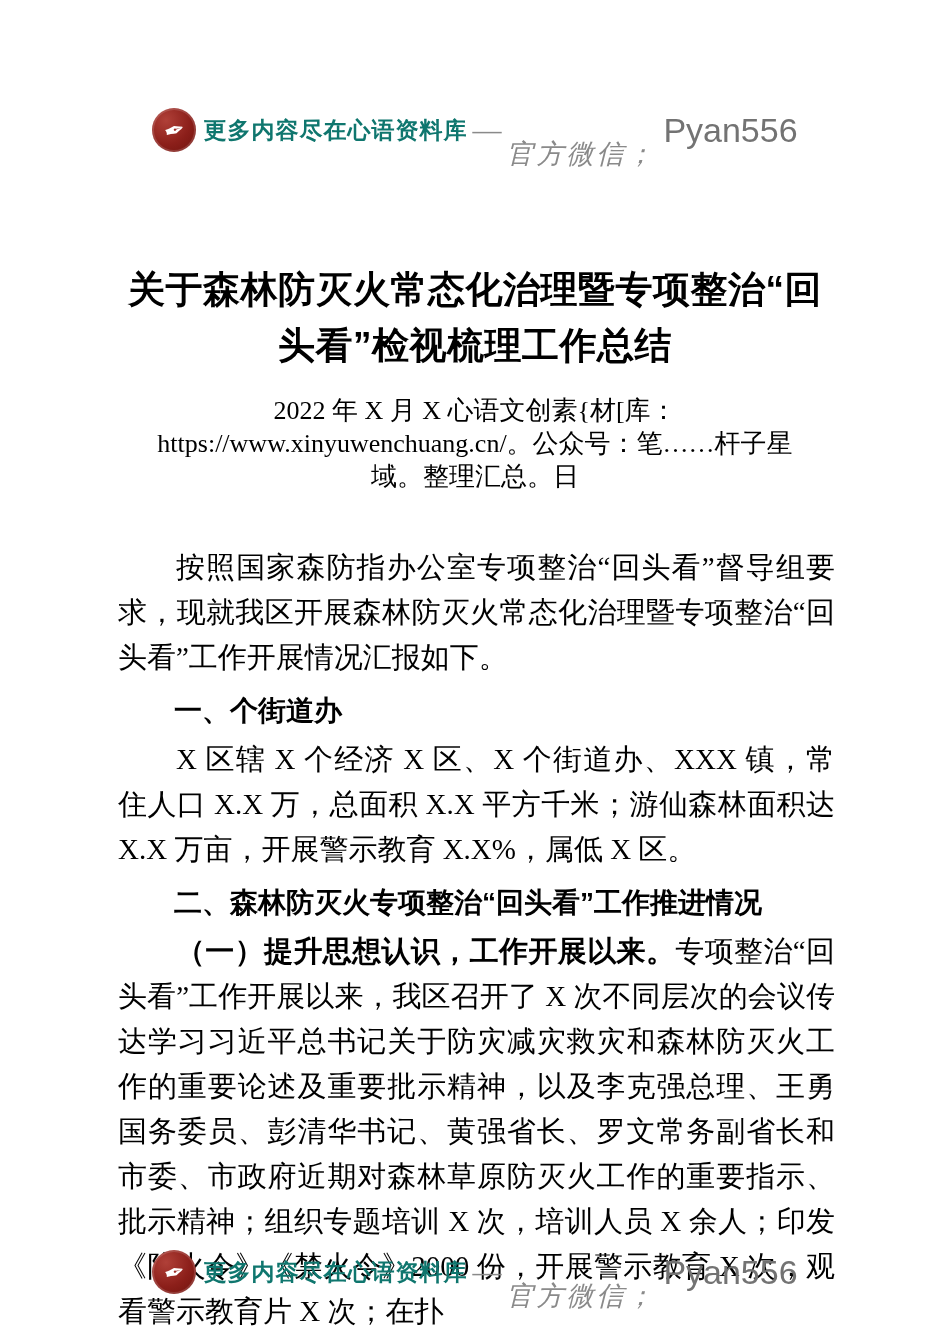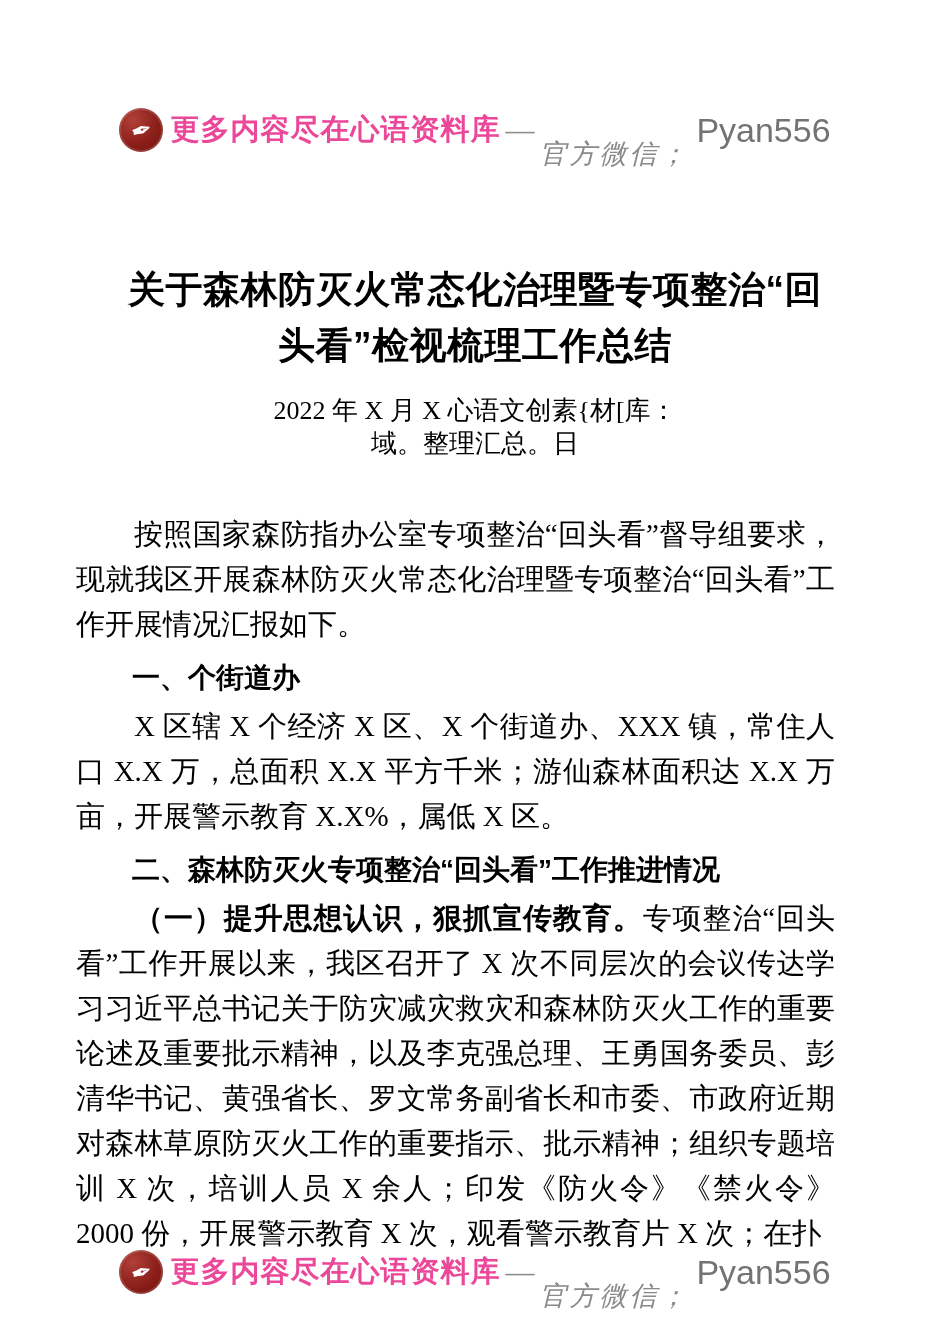--- a/index.html
+++ b/index.html
@@ -19,40 +19,40 @@
   .logo-badge{
     width:44px;height:44px;border-radius:50%;flex:0 0 auto;
     background:radial-gradient(circle at 32% 28%, #b04038 0%, #8c1f1a 55%, #6f120d 100%);
     display:flex;align-items:center;justify-content:center;
     box-shadow:inset 0 0 0 2px rgba(255,255,255,.15);
   }
   .logo-glyph{
     color:#ffffff;font-size:25px;line-height:1;transform:rotate(-18deg);
     font-family:"DejaVu Sans",sans-serif;
   }
-  .wm-brand{color:#ec4899;font-size:29px;letter-spacing:1px;font-weight:600;}
+  .wm-brand{color:#0f766e;font-size:23px;letter-spacing:1px;font-weight:600;}
   .wm-sep{color:#8a8a8a;font-size:29px;margin:0 -2px;}
   .wm-label{color:#8a8a8a;font-size:27px;font-style:italic;letter-spacing:3px;margin-top:48px;}
   .wm-id{color:#737373;font-size:34px;font-family:"Liberation Sans","DejaVu Sans",sans-serif;}
   
   .doc-title{
     margin:12px auto;padding-top:250px;width:726px;
     text-align:center;
     font-family:"Liberation Sans","DejaVu Sans",sans-serif;
     font-weight:700;font-size:37px;line-height:56px;
     letter-spacing:0.5px;
   }
   .subtitle{
     margin-top:20px;text-align:center;
     font-size:26px;line-height:33px;color:#000;
   }
   .subtitle div{white-space:nowrap;}
   
   .doc-body{
-    margin:52px 115px 0 76px;
+    margin:52px 115px 0 118px;
     font-size:29px;line-height:45px;
     text-align:justify;text-justify:inter-character;
   }
   .doc-body p{margin:0;text-indent:2em;}
   .section-heading{
     margin:8px 0 4px 0;text-indent:2em;
     font-family:"Liberation Sans","DejaVu Sans",sans-serif;
     font-weight:700;font-size:28px;line-height:45px;
     text-align:left;
   }
@@ -70,29 +70,30 @@
     <span class="wm-brand">更多内容尽在心语资料库</span>
     <span class="wm-sep">—</span>
     <span class="wm-label">官方微信；</span>
     <span class="wm-id">Pyan556</span>
   </div>
 
   <h1 class="doc-title">关于森林防灭火常态化治理暨专项整治“回头看”检视梳理工作总结</h1>
 
   <div class="subtitle">
     <div>2022 年 X 月 X 心语文创素{材[库：</div>
+    <div>https://www.xinyuwenchuang.cn/。公众号：笔……杆子星</div>
     <div>域。整理汇总。日</div>
   </div>
 
   <div class="doc-body">
     <p>按照国家森防指办公室专项整治“回头看”督导组要求，现就我区开展森林防灭火常态化治理暨专项整治“回头看”工作开展情况汇报如下。</p>
     <h2 class="section-heading">一、个街道办</h2>
     <p>X 区辖 X 个经济 X 区、X 个街道办、XXX 镇，常住人口 X.X 万，总面积 X.X 平方千米；游仙森林面积达 X.X 万亩，开展警示教育 X.X%，属低 X 区。</p>
     <h2 class="section-heading">二、森林防灭火专项整治“回头看”工作推进情况</h2>
-    <p><span class="lead">（一）提升思想认识，狠抓宣传教育。</span><span>专项整治“回头看”工作开展以来，我区召开了 X 次不同层次的会议传达学习习近平总书记关于防灾减灾救灾和森林防灭火工作的重要论述及重要批示精神，以及李克强总理、王勇国务委员、彭清华书记、黄强省长、罗文常务副省长和市委、市政府近期对森林草原防灭火工作的重要指示、批示精神；组织专题培训 X 次，培训人员 X 余人；印发《防火令》《禁火令》2000 份，开展警示教育 X 次，观看警示教育片 X 次；在扑</span></p>
+    <p><span class="lead">（一）提升思想认识，工作开展以来。</span><span>专项整治“回头看”工作开展以来，我区召开了 X 次不同层次的会议传达学习习近平总书记关于防灾减灾救灾和森林防灭火工作的重要论述及重要批示精神，以及李克强总理、王勇国务委员、彭清华书记、黄强省长、罗文常务副省长和市委、市政府近期对森林草原防灭火工作的重要指示、批示精神；组织专题培训 X 次，培训人员 X 余人；印发《防火令》《禁火令》2000 份，开展警示教育 X 次，观看警示教育片 X 次；在扑</span></p>
   </div>
 
   <div class="watermark wm-footer">
     <span class="logo-badge">
       <span class="logo-glyph">✒</span>
     </span>
     <span class="wm-brand">更多内容尽在心语资料库</span>
     <span class="wm-sep">—</span>
     <span class="wm-label">官方微信；</span>
     <span class="wm-id">Pyan556</span>

